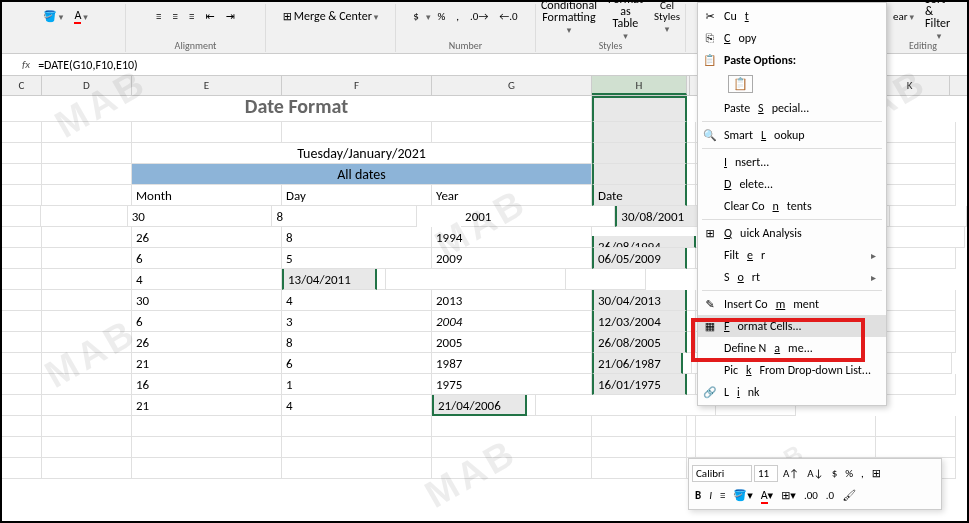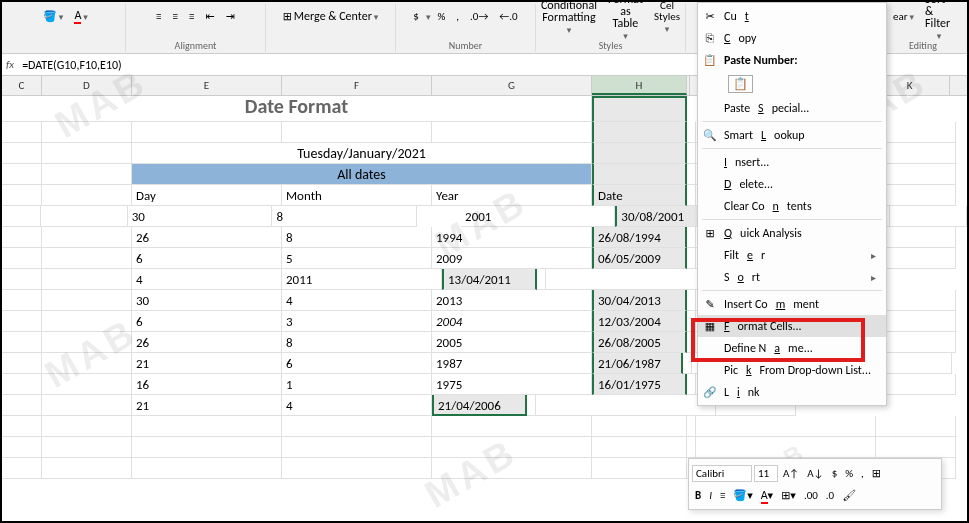--- a/index.html
+++ b/index.html
@@ -3,21 +3,21 @@
 <meta charset="utf-8">
 <style>
 * { box-sizing: border-box; margin: 0; padding: 0; font-family: Calibri, Arial, sans-serif; font-size: 12px; }
 body { background: #fff; width: 969px; height: 523px; position: relative; overflow: hidden; border: 2px solid #000; }
 .ribbon { height: 52px; background: #f1f1f1; border-bottom: 1px solid #ccc; display: flex; align-items: flex-start; padding: 2px 4px; }
 .ribbon-group { display: flex; flex-direction: column; align-items: center; border-right: 1px solid #ddd; padding: 0 6px; height: 48px; }
 .ribbon-row { display: flex; gap: 3px; align-items: center; height: 24px; }
 .ribbon-btn { padding: 2px 4px; cursor: pointer; display: flex; align-items: center; gap: 2px; font-size: 11px; }
 .ribbon-label { font-size: 10px; color: #666; margin-top: auto; }
 .dd { font-size: 9px; color: #666; }
-.formula-bar { height: 22px; border-bottom: 1px solid #ccc; display: flex; align-items: center; padding: 0 4px; gap: 6px; }
+.formula-bar { height: 22px; border-bottom: 1px solid #ccc; display: flex; align-items: center; padding: 0 20px; gap: 6px; }
 .fx { font-style: italic; color: #555; font-size: 11px; }
 .formula-input { flex: 1; padding: 2px; font-size: 12px; border: none; }
 .sheet { position: relative; }
 .col-headers { display: flex; height: 20px; background: #f0f0f0; border-bottom: 1px solid #ccc; }
 .col-h { border-right: 1px solid #ccc; text-align: center; line-height: 20px; font-size: 11px; color: #333; background: #f0f0f0; }
 .col-h.sel { background: #d0e0d0; border-bottom: 2px solid #217346; }
 .grid { position: relative; }
 .row { display: flex; height: 21px; }
 .cell { border-right: 1px solid #e0e0e0; border-bottom: 1px solid #e0e0e0; padding: 0 4px; line-height: 21px; text-align: left; overflow: hidden; white-space: nowrap; font-size: 13px; }
 .title-cell { font-size: 20px; font-weight: bold; text-align: center; color: #666; }
@@ -160,22 +160,22 @@
         <div class="cell " style="width: 90px;"></div>
         <div class="cell header-band" style="width: 460px;">All dates</div>
         <div class="cell sel-range" style="width: 95px;"></div>
         <div class="cell " style="width: 3px;"></div>
         <div class="cell " style="width: 180px;"></div>
         <div class="cell " style="width: 80px;"></div>
       </div>
       <div class="row">
         <div class="cell " style="width: 40px;"></div>
         <div class="cell " style="width: 90px;"></div>
+        <div class="cell " style="width: 150px;">Month</div>
         <div class="cell " style="width: 150px;">Day</div>
-        <div class="cell " style="width: 150px;">Month</div>
         <div class="cell " style="width: 160px;">Year</div>
         <div class="cell sel-range" style="width: 95px;">Date</div>
         <div class="cell " style="width: 3px;"></div>
         <div class="cell " style="width: 180px;"></div>
         <div class="cell " style="width: 80px;"></div>
       </div>
       <div class="row">
         <div class="cell " style="width: 40px;"></div>
         <div class="cell " style="width: 90px;"></div>
         <div class="cell " style="width: 150px;">30</div>
@@ -185,41 +185,40 @@
         <div class="cell " style="width: 3px;"></div>
         <div class="cell " style="width: 180px;"></div>
         <div class="cell " style="width: 80px;"></div>
       </div>
       <div class="row">
         <div class="cell " style="width: 40px;"></div>
         <div class="cell " style="width: 90px;"></div>
         <div class="cell " style="width: 150px;">26</div>
         <div class="cell " style="width: 150px;">8</div>
         <div class="cell " style="width: 160px;">1994</div>
-        <div class="cell sel-range" style="width: 95px;">26/08/1994</div>
+        <div class="cell sel-range" style="width: 104px; margin-top: 9px;">26/08/1994</div>
         <div class="cell " style="width: 3px;"></div>
         <div class="cell " style="width: 180px;"></div>
         <div class="cell " style="width: 80px;"></div>
       </div>
       <div class="row">
         <div class="cell " style="width: 40px;"></div>
         <div class="cell " style="width: 90px;"></div>
         <div class="cell " style="width: 150px;">6</div>
         <div class="cell " style="width: 150px;">5</div>
         <div class="cell " style="width: 160px;">2009</div>
         <div class="cell sel-range" style="width: 95px;">06/05/2009</div>
         <div class="cell " style="width: 3px;"></div>
         <div class="cell " style="width: 180px;"></div>
         <div class="cell " style="width: 80px;"></div>
       </div>
       <div class="row">
         <div class="cell " style="width: 40px;"></div>
         <div class="cell " style="width: 90px;"></div>
         <div class="cell " style="width: 150px;">4</div>
-        <div class="cell " style="width: 160px;">2011</div>
         <div class="cell sel-range" style="width: 95px;">13/04/2011</div>
         <div class="cell " style="width: 3px;"></div>
         <div class="cell " style="width: 180px;"></div>
         <div class="cell " style="width: 80px;"></div>
       </div>
       <div class="row">
         <div class="cell " style="width: 40px;"></div>
         <div class="cell " style="width: 90px;"></div>
         <div class="cell " style="width: 150px;">30</div>
         <div class="cell " style="width: 150px;">4</div>
@@ -315,21 +314,21 @@
         <div class="cell " style="width: 3px;"></div>
         <div class="cell " style="width: 180px;"></div>
         <div class="cell " style="width: 80px;"></div>
       </div>
     </div>
 </div>
 
 <div class="context-menu">
   <div class="menu-item"><span class="menu-icon">✂</span>Cu<u class="acc">t</u></div>
   <div class="menu-item"><span class="menu-icon">⎘</span><u class="acc">C</u>opy</div>
-  <div class="menu-header"><span class="menu-icon">📋</span><span>Paste Number:</span></div>
+  <div class="menu-header"><span class="menu-icon">📋</span><span>Paste Options:</span></div>
   <div class="menu-item" style="padding-left:30px">
       <span style="border:1px solid #aaa;padding:1px 4px">📋</span>
     </div>
   <div class="menu-item">Paste <u class="acc">S</u>pecial...</div>
   <div class="menu-sep"></div>
   <div class="menu-item"><span class="menu-icon">🔍</span>Smart <u class="acc">L</u>ookup</div>
   <div class="menu-sep"></div>
   <div class="menu-item"><u class="acc">I</u>nsert...</div>
   <div class="menu-item"><u class="acc">D</u>elete...</div>
   <div class="menu-item">Clear Co<u class="acc">n</u>tents</div>

